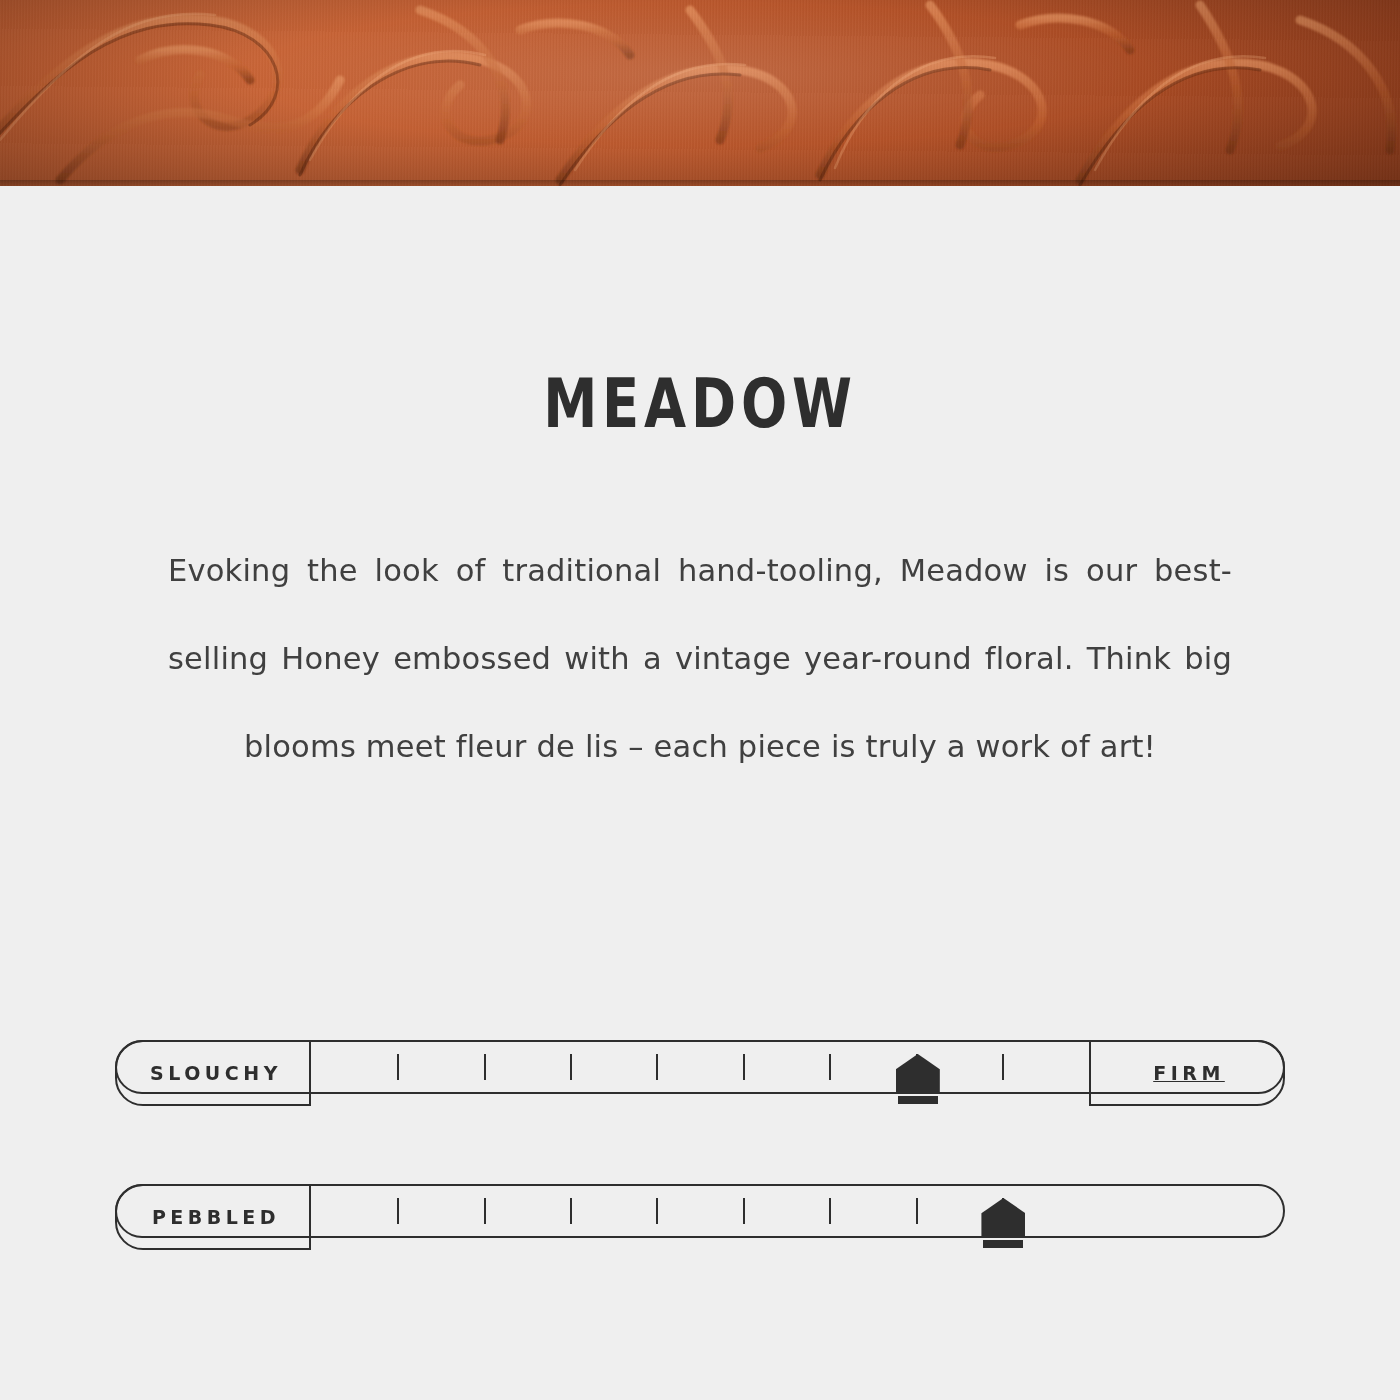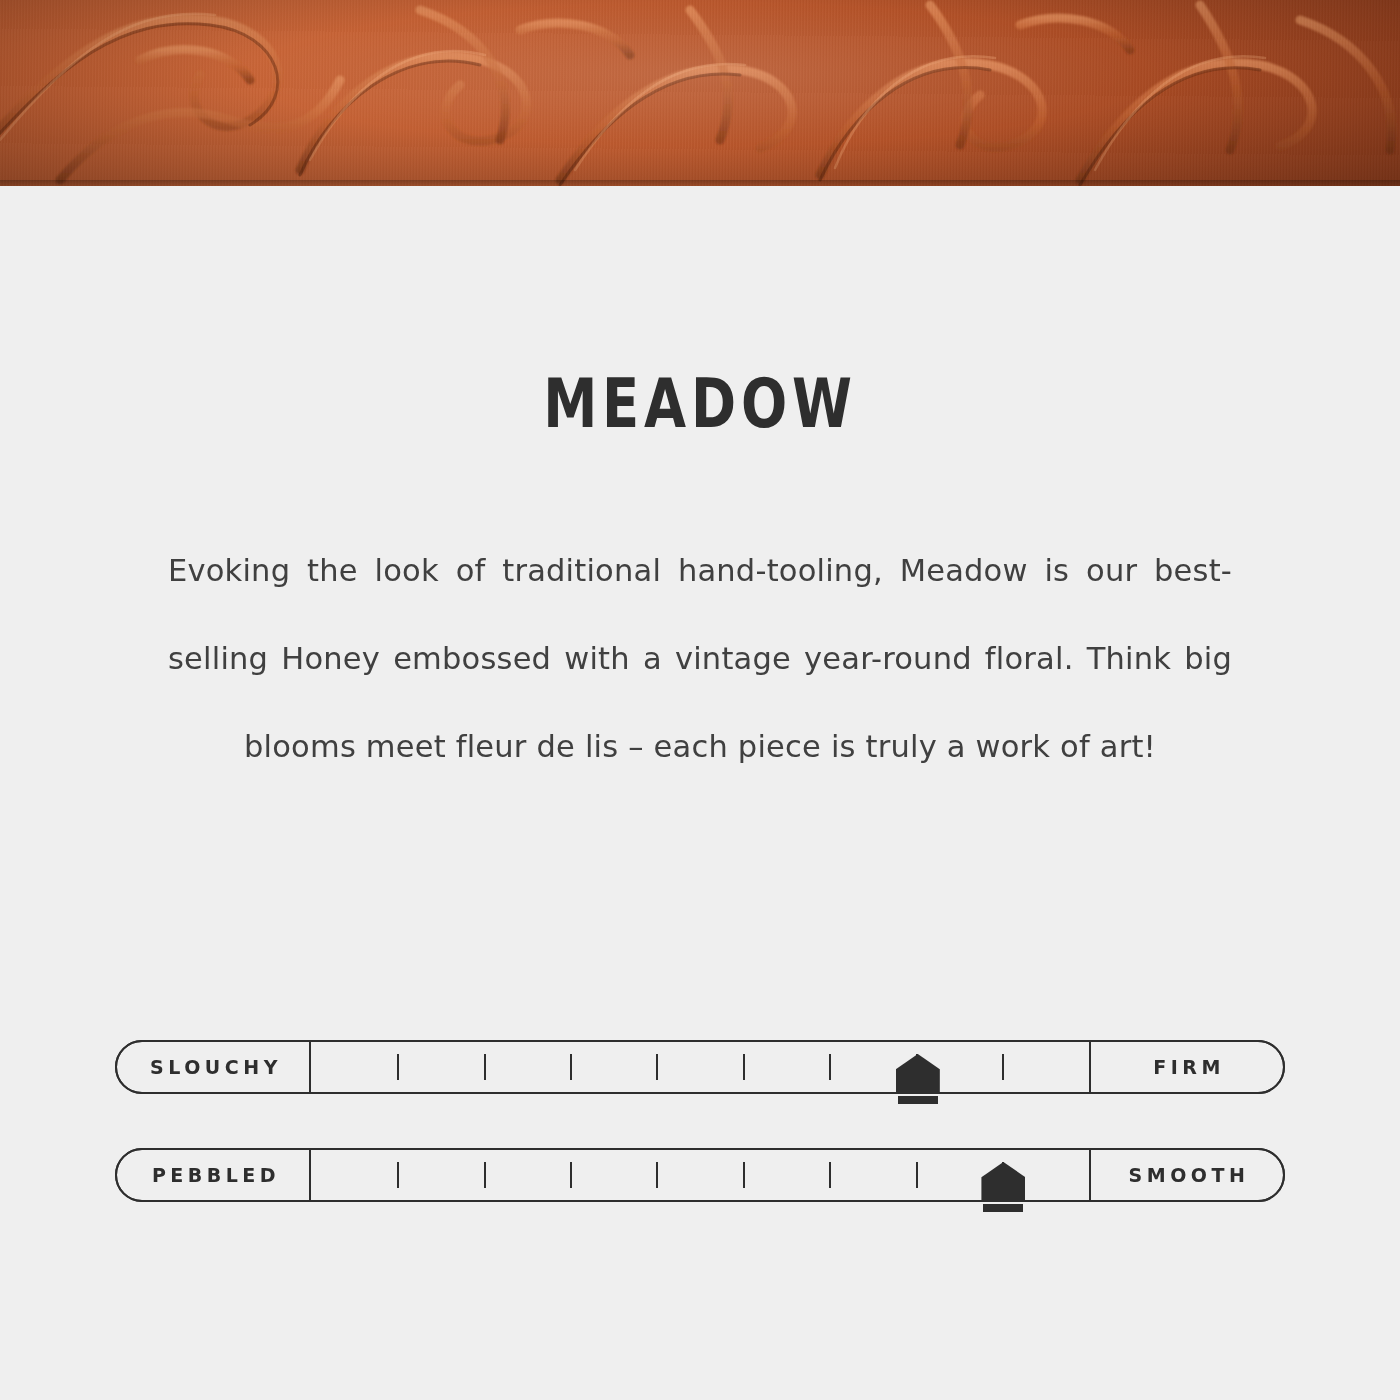--- a/index.html
+++ b/index.html
@@ -97,36 +97,36 @@
     top: 1040px;
     width: 1400px;
   }
   .scale-row {
     position: relative;
     width: 1170px;
     margin: 0 auto;
     height: 56px;
   }
   .scale-row + .scale-row {
-    margin-top: 52px;
+    margin-top: 88px;
   }
   .scale-track {
     position: absolute;
     left: 0; top: 0;
     width: 1170px;
     height: 54px;
     box-sizing: border-box;
     border: 2px solid #2e2e2e;
     border-radius: 28px;
     background: transparent;
   }
   .cap {
     position: absolute;
     top: 0;
-    height: 54px;
+    height: 66px;
     box-sizing: border-box;
     display: flex;
     align-items: center;
     justify-content: center;
     font-size: 19px;
     font-weight: 700;
     letter-spacing: 4.5px;
     color: #2e2e2e;
     border: 2px solid #2e2e2e;
     background: transparent;
@@ -135,20 +135,21 @@
     left: 0;
     width: 196px;
     border-radius: 28px 0 0 28px;
     padding-left: 6px;
   }
   .cap-right {
     right: 0;
     width: 196px;
     border-radius: 0 28px 28px 0;
     padding-left: 4px;
+    text-decoration: underline;
   }
   .ticks {
     position: absolute;
     left: 196px;
     right: 196px;
     top: 0;
     height: 54px;
   }
   .tick {
     position: absolute;
@@ -258,21 +259,20 @@
         <div class="marker" style="left:78%">
           <div class="house"></div>
           <div class="bar"></div>
         </div>
       </div>
     </div>
 
     <div class="scale-row">
       <div class="scale-track"></div>
       <div class="cap cap-left">PEBBLED</div>
-      <div class="cap cap-right">SMOOTH</div>
       <div class="ticks">
         <div class="tick" style="left:11.1%"></div>
         <div class="tick" style="left:22.2%"></div>
         <div class="tick" style="left:33.3%"></div>
         <div class="tick" style="left:44.4%"></div>
         <div class="tick" style="left:55.5%"></div>
         <div class="tick" style="left:66.6%"></div>
         <div class="tick" style="left:77.7%"></div>
         <div class="tick" style="left:88.8%"></div>
         <div class="marker" style="left:89%">

